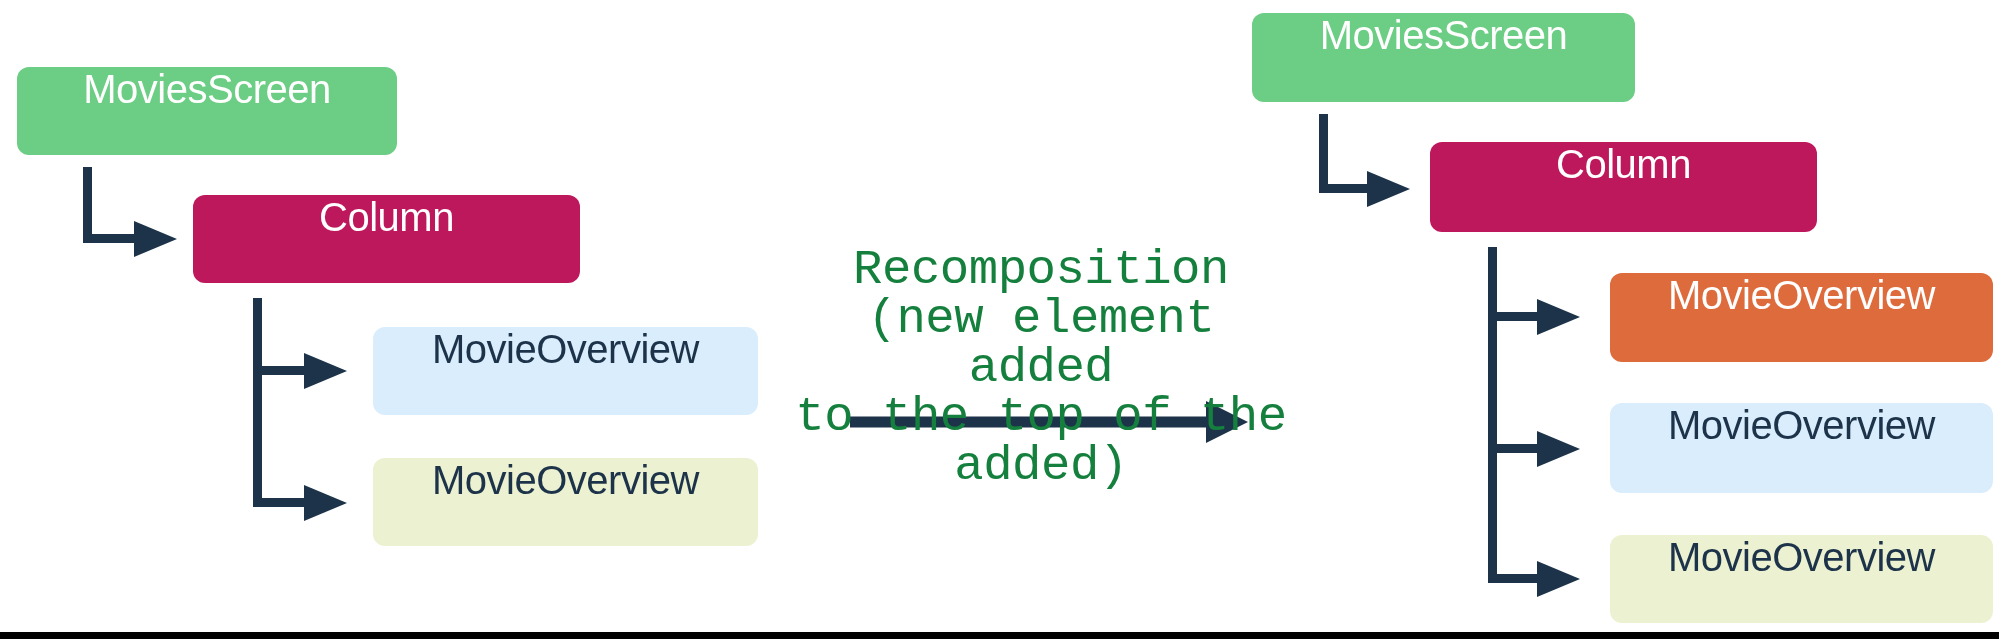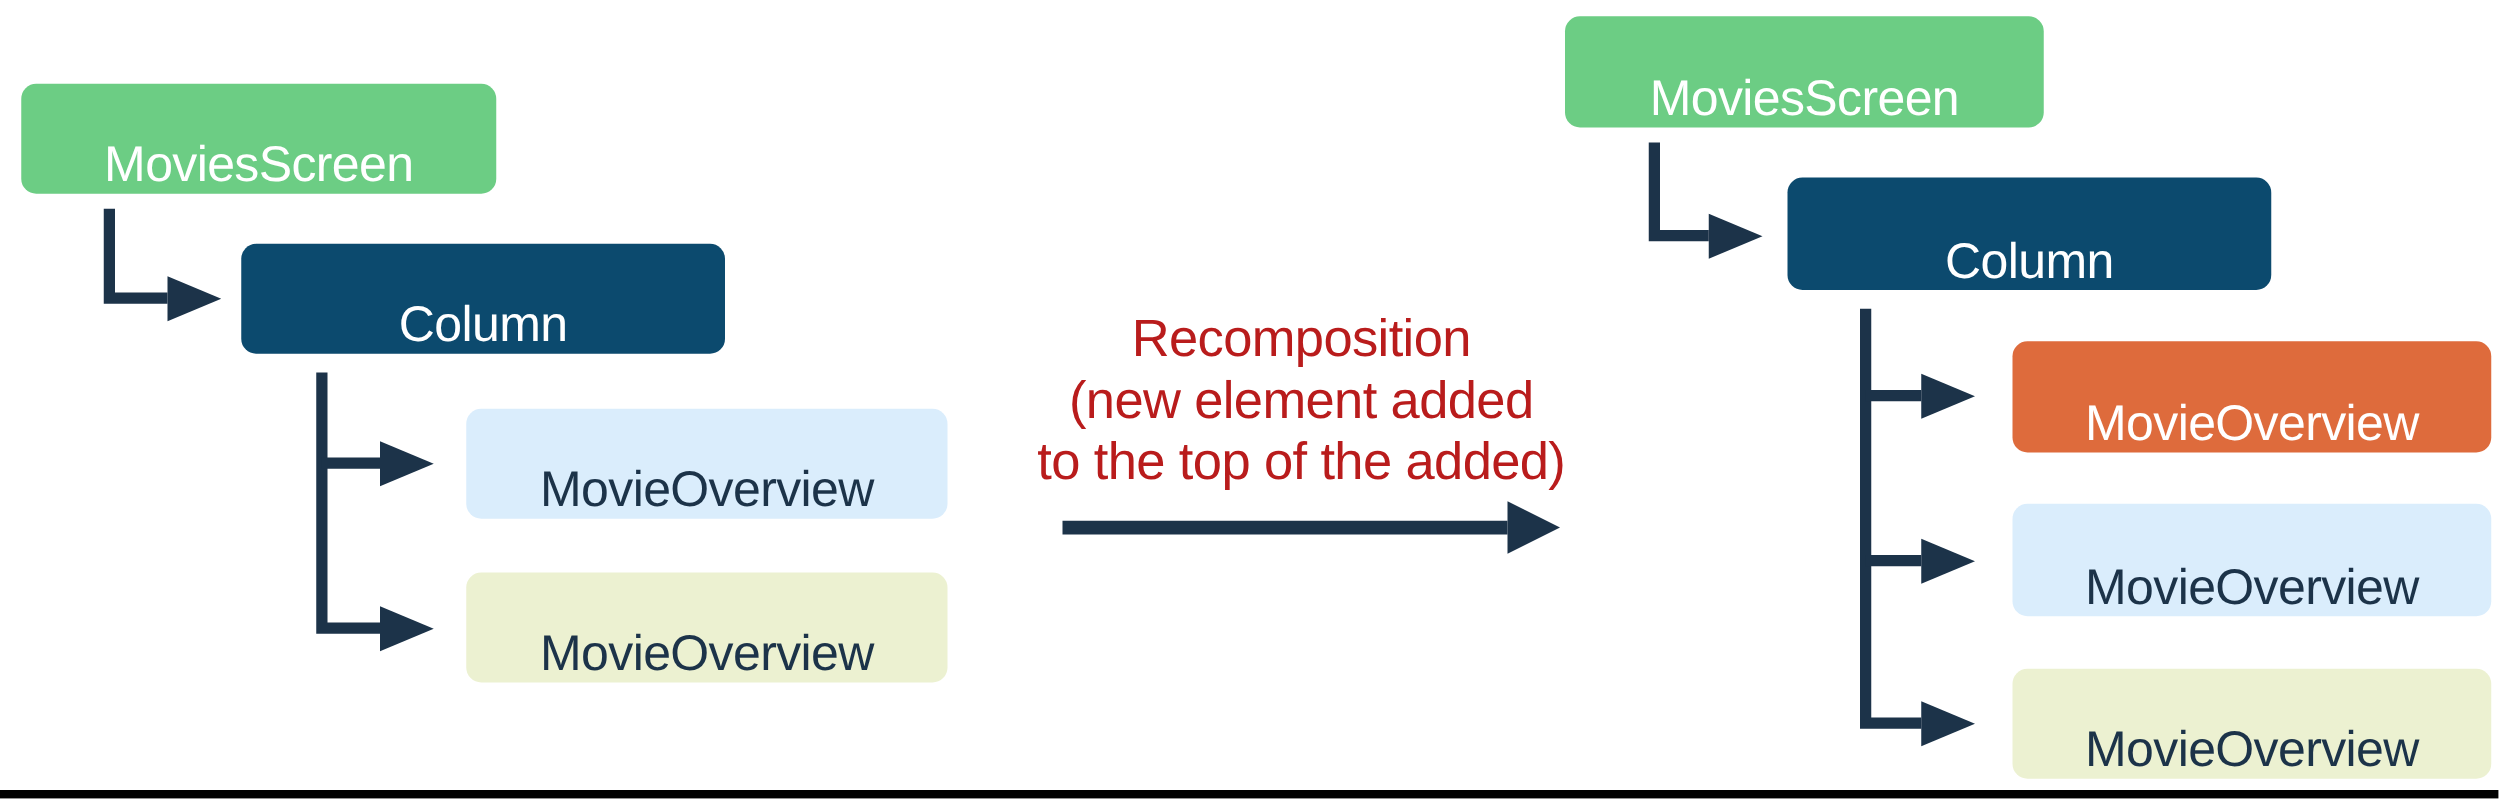--- a/index.html
+++ b/index.html
@@ -5,28 +5,28 @@
   html,body{margin:0;padding:0;background:#ffffff;}
   .canvas{
     position:relative;
     width:1999px;height:639px;
     background:#ffffff;
     overflow:hidden;
     font-family:"Liberation Sans", sans-serif;
   }
   .node{
     position:absolute;
-    display:flex;align-items:flex-end;justify-content:center;
+    display:flex;align-items:flex-start;justify-content:center;
     border-radius:12px;
     font-size:40px;
     letter-spacing:-0.5px;
     white-space:nowrap;
   }
   .node.green{background:#6CCD84;color:#ffffff;}
-  .node.blue{background:#0c4a6e;color:#ffffff;}
+  .node.blue{background:#be185d;color:#ffffff;}
   .node.orange{background:#DE6B3C;color:#ffffff;}
   .node.light_blue{background:#DAEDFC;color:#1C3349;}
   .node.light_yellow{background:#ECF1D1;color:#1C3349;}
 
   
   .l-green {left:17px;  top:67px;  width:380px; height:88px;}
   .l-blue  {left:193px; top:195px; width:387px; height:88px;}
   .l-mo1   {left:373px; top:327px; width:385px; height:88px;}
   .l-mo2   {left:373px; top:458px; width:385px; height:88px;}
 
@@ -38,24 +38,25 @@
   .r-mo3   {left:1610px; top:535px; width:383px; height:88px;}
 
   .connectors{
     position:absolute;left:0;top:0;width:1999px;height:639px;
     pointer-events:none;
   }
   .caption{
     position:absolute;
     left:781px; top:246px; width:520px;
     text-align:center;
-    font-size:42px;
+    font-size:49px;
     line-height:49px;
     letter-spacing:-0.5px;
-    color:#b91c1c;
+    color:#15803d;
+    font-family:Liberation Mono, monospace;
   }
   .footer-bar{
     position:absolute;left:0;bottom:0;width:100%;height:7px;
     background:#000000;
   }
 </style>
 </head>
 <body>
 
 <div class="canvas">

